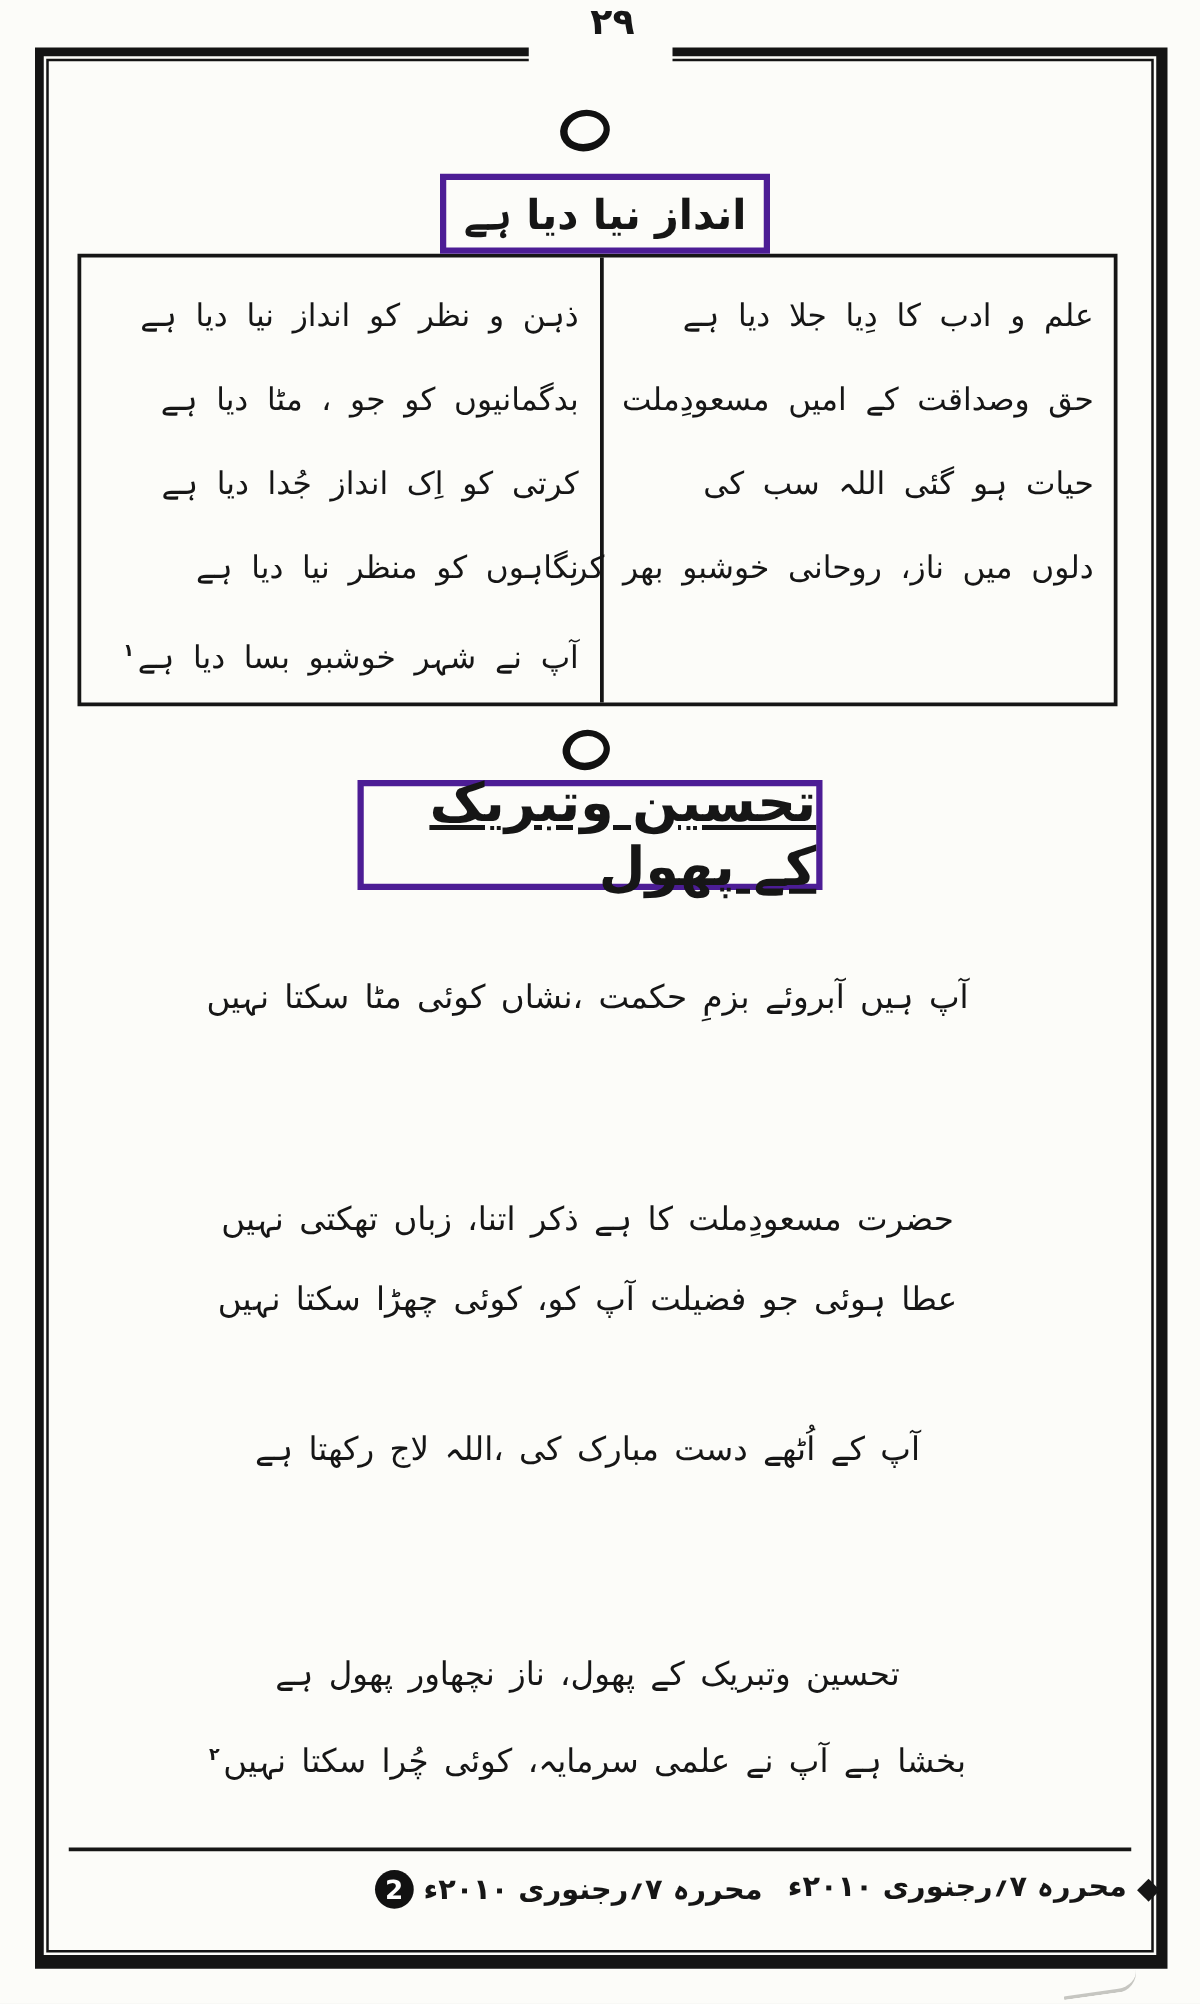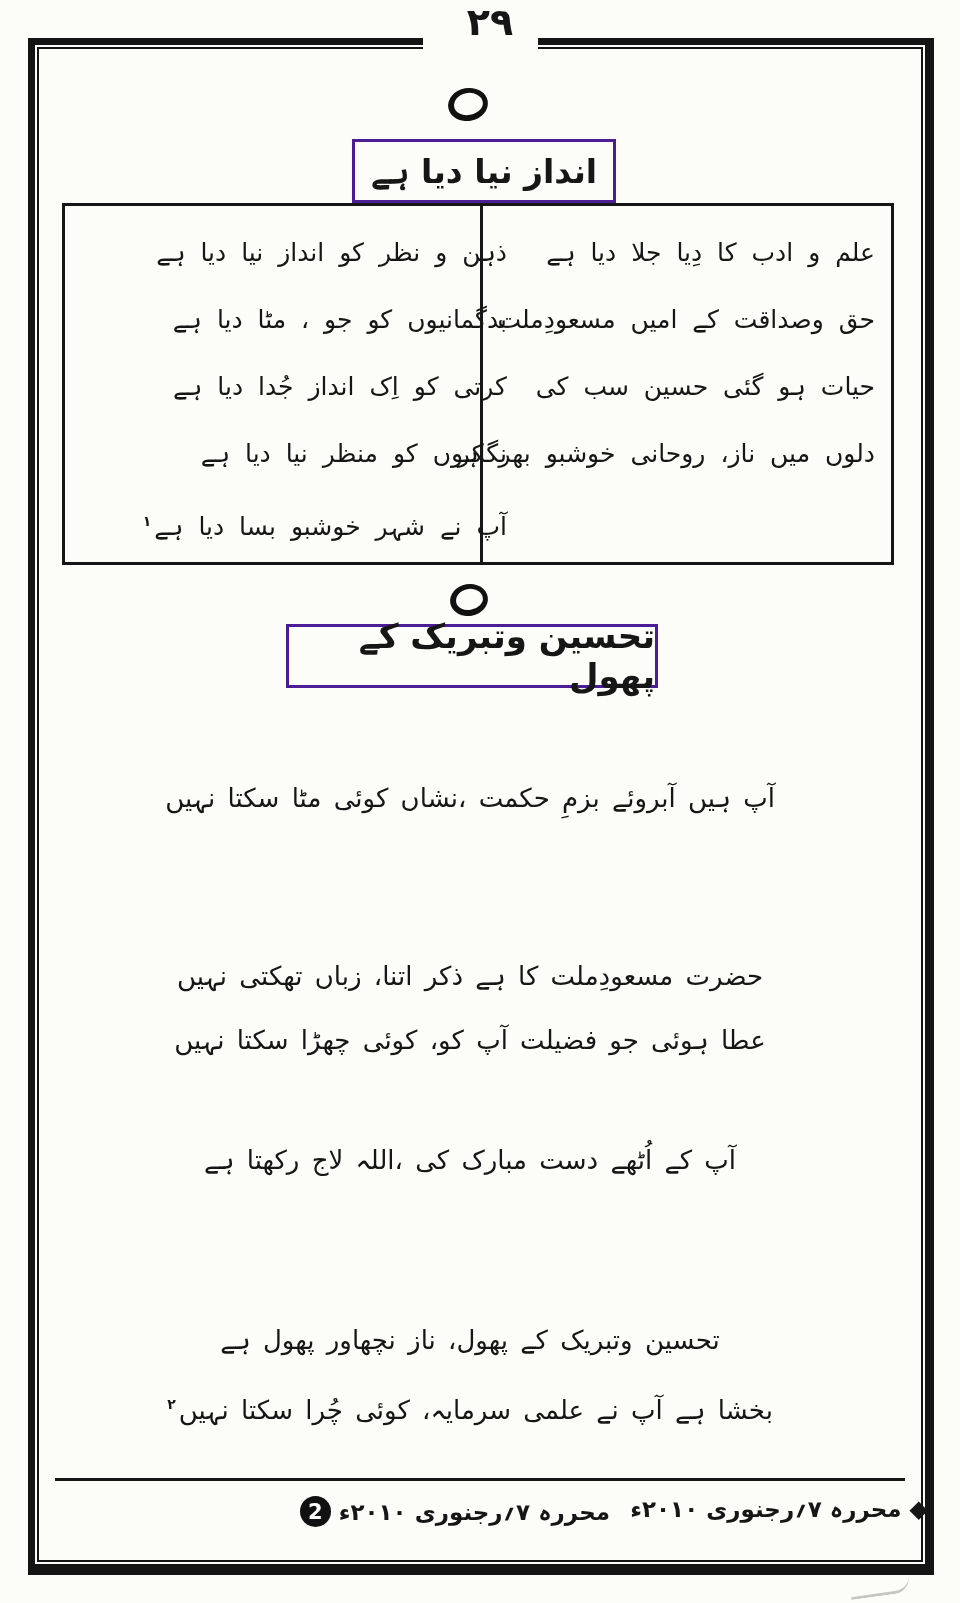--- a/index.html
+++ b/index.html
@@ -13,21 +13,21 @@
     width:960px; height:1603px;
     background:#fcfcf9;
     color:#161616;
     overflow:hidden;
     direction:rtl;
   }
   
   .page-number {
     position:absolute; top:0px; left:430px; width:120px;
     text-align:center;
-    font-size:38px; font-weight:bold;
+    font-size:29px; font-weight:bold;
     letter-spacing:2px;
   }
   
   .frame {
     position:absolute; left:28px; top:38px;
     width:906px; height:1537px;
     border:7px solid #141414;
     border-right-width:9px;
     border-bottom-width:11px;
   }
@@ -50,44 +50,43 @@
     border-bottom-width:6px;
     border-radius:50%;
     transform:rotate(-10deg);
     background:transparent;
   }
   .ornament.o1 { left:448px; top:88px; width:40px; height:33px; }
   .ornament.o2 { left:450px; top:584px; width:38px; height:32px; }
   
   .title-box {
     position:absolute;
-    border:3px solid #4c1d95;
+    border:5px solid #4c1d95;
     display:flex; align-items:center; justify-content:center;
     font-weight:bold;
     background:#fcfcf9;
     z-index:3;
   }
   .title-box.t1 { left:352px; top:139px; width:264px; height:64px; font-size:33px; }
-  .title-box.t2 { left:286px; top:624px; width:372px; height:64px; font-size:34px; }
+  .title-box.t2 { left:286px; top:624px; width:372px; height:88px; font-size:43px;text-decoration:underline; }
   
   .poem-box {
     position:absolute; left:62px; top:203px;
     width:832px; height:362px;
     border:3px solid #161616;
   }
   .poem-divider {
     position:absolute; left:415px; top:0;
     width:3px; height:100%;
     background:#161616;
   }
   .poem-col {
     position:absolute; top:0; height:100%;
     width:414px;
     padding:18px 16px 0 10px;
-    margin-left:44px;
   }
   .poem-col.right { right:0; }
   .poem-col.left  { left:0;  }
   .p-line {
     height:67px;
     font-size:25px;
     line-height:58px;
     text-align:right;
     word-spacing:7px;
     white-space:nowrap;
@@ -160,21 +159,21 @@
 
   <div class="title-box t1">
     <span>انداز نیا دیا ہے</span>
   </div>
 
   <div class="poem-box">
     <div class="poem-divider"></div>
     <div class="poem-col right">
       <div class="p-line">علم و ادب کا دِیا جلا دیا ہے</div>
       <div class="p-line">حق وصداقت کے امیں مسعودِملت</div>
-      <div class="p-line">حیات ہو گئی حسین سب کی</div>
+      <div class="p-line">حیات ہو گئی اللہ سب کی</div>
       <div class="p-line">دلوں میں ناز، روحانی خوشبو بھر کر</div>
     </div>
     <div class="poem-col left">
       <div class="p-line">ذہن و نظر کو انداز نیا دیا ہے</div>
       <div class="p-line">بدگمانیوں کو جو ، مٹا دیا ہے</div>
       <div class="p-line">کرتی کو اِک انداز جُدا دیا ہے</div>
       <div class="p-line">نگاہوں کو منظر نیا دیا ہے</div>
       <div class="p-line"><span>آپ نے شہر خوشبو بسا دیا ہے</span><sup class="footnote">۱</sup></div>
     </div>
   </div>

